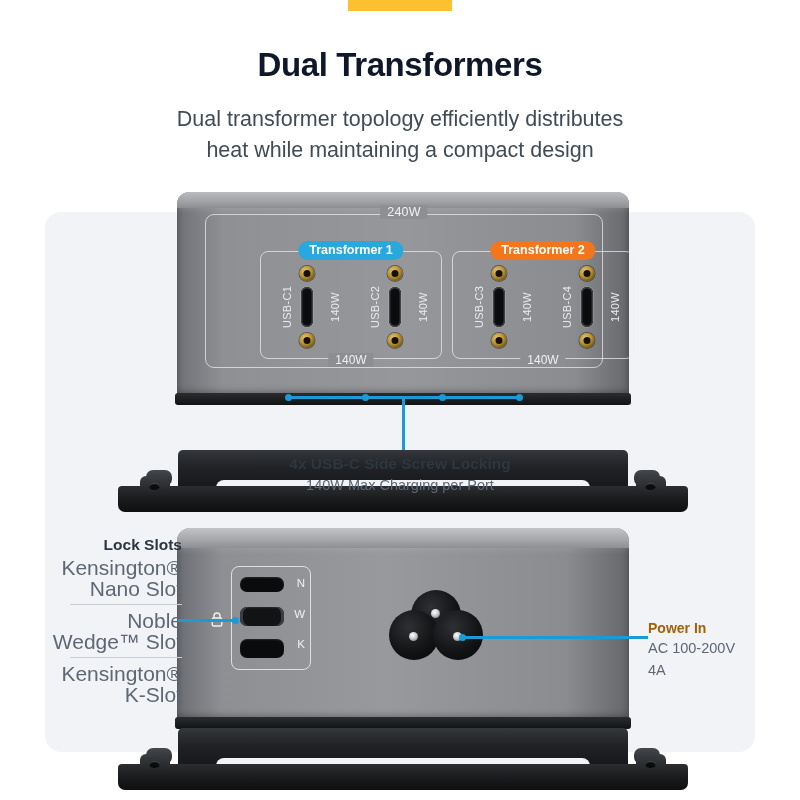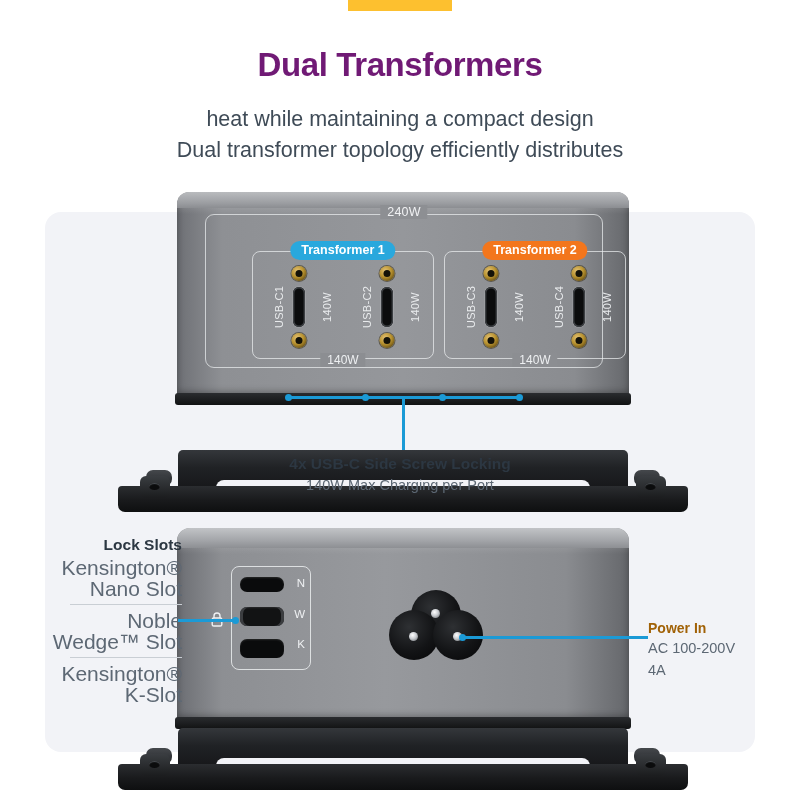--- a/index.html
+++ b/index.html
@@ -20,21 +20,21 @@
     left: 348px; top: 0; width: 104px; height: 11px;
     background: #fdc02f;
   }
 
   
   .headline {
     position: absolute; left: 0; top: 46px; width: 800px;
     text-align: center;
     font-size: 33px; font-weight: bold;
     letter-spacing: -0.4px;
-    color: #701a75;
+    color: #0f172a;
   }
   .subhead {
     position: absolute; left: 100px; top: 104px; width: 600px;
     text-align: center;
     font-size: 21.5px; line-height: 31px; font-weight: normal;
     color: #3f4b57;
   }
   .subhead div { white-space: nowrap; }
 
   
@@ -115,20 +115,21 @@
   .lbl-240 {
     position:absolute; left:50%; top:-10px; transform:translateX(-50%);
     background:#8d8f93; padding:0 7px;
     font-size:12.5px; color:#f0f1f3; letter-spacing:.2px;
   }
   
   .tgroup {
     position:absolute; top:36px; width:180px; height:106px;
     border:1.6px solid rgba(236,238,240,.72);
     border-radius:8px;
+    margin-left:8px;
   }
   .tgroup.g1 { left:46px; }
   .tgroup.g2 { left:238px; }
   .tbadge {
     position:absolute; left:50%; top:-11px; transform:translateX(-50%);
     padding:2px 11px 3px; border-radius:11px;
     font-size:12.5px; font-weight:bold; color:#ffffff; white-space:nowrap;
   }
   .lbl-140-bottom {
     position:absolute; left:50%; bottom:-9px; transform:translateX(-50%);
@@ -254,22 +255,22 @@
   .power-text .t1 { font-size:14px; font-weight:bold; color:#a16207; }
   .power-text .t2 { font-size:14.5px; color:#5d6874; line-height:20px; margin-top:2px; }
 </style>
 </head>
 <body>
 
 <div class="accent-bar" style="background: rgb(253, 192, 47);"></div>
 
 <div class="headline">Dual Transformers</div>
 <div class="subhead">
+  <div>Dual transformer topology efficiently distributes</div>
   <div>heat while maintaining a compact design</div>
-  <div>Dual transformer topology efficiently distributes</div>
 </div>
 
 <div class="panel"></div>
 
 <div class="dev1">
 
   <div class="body1">
 
     <div class="bracket-outer">
       <div class="lbl-240">240W</div>

